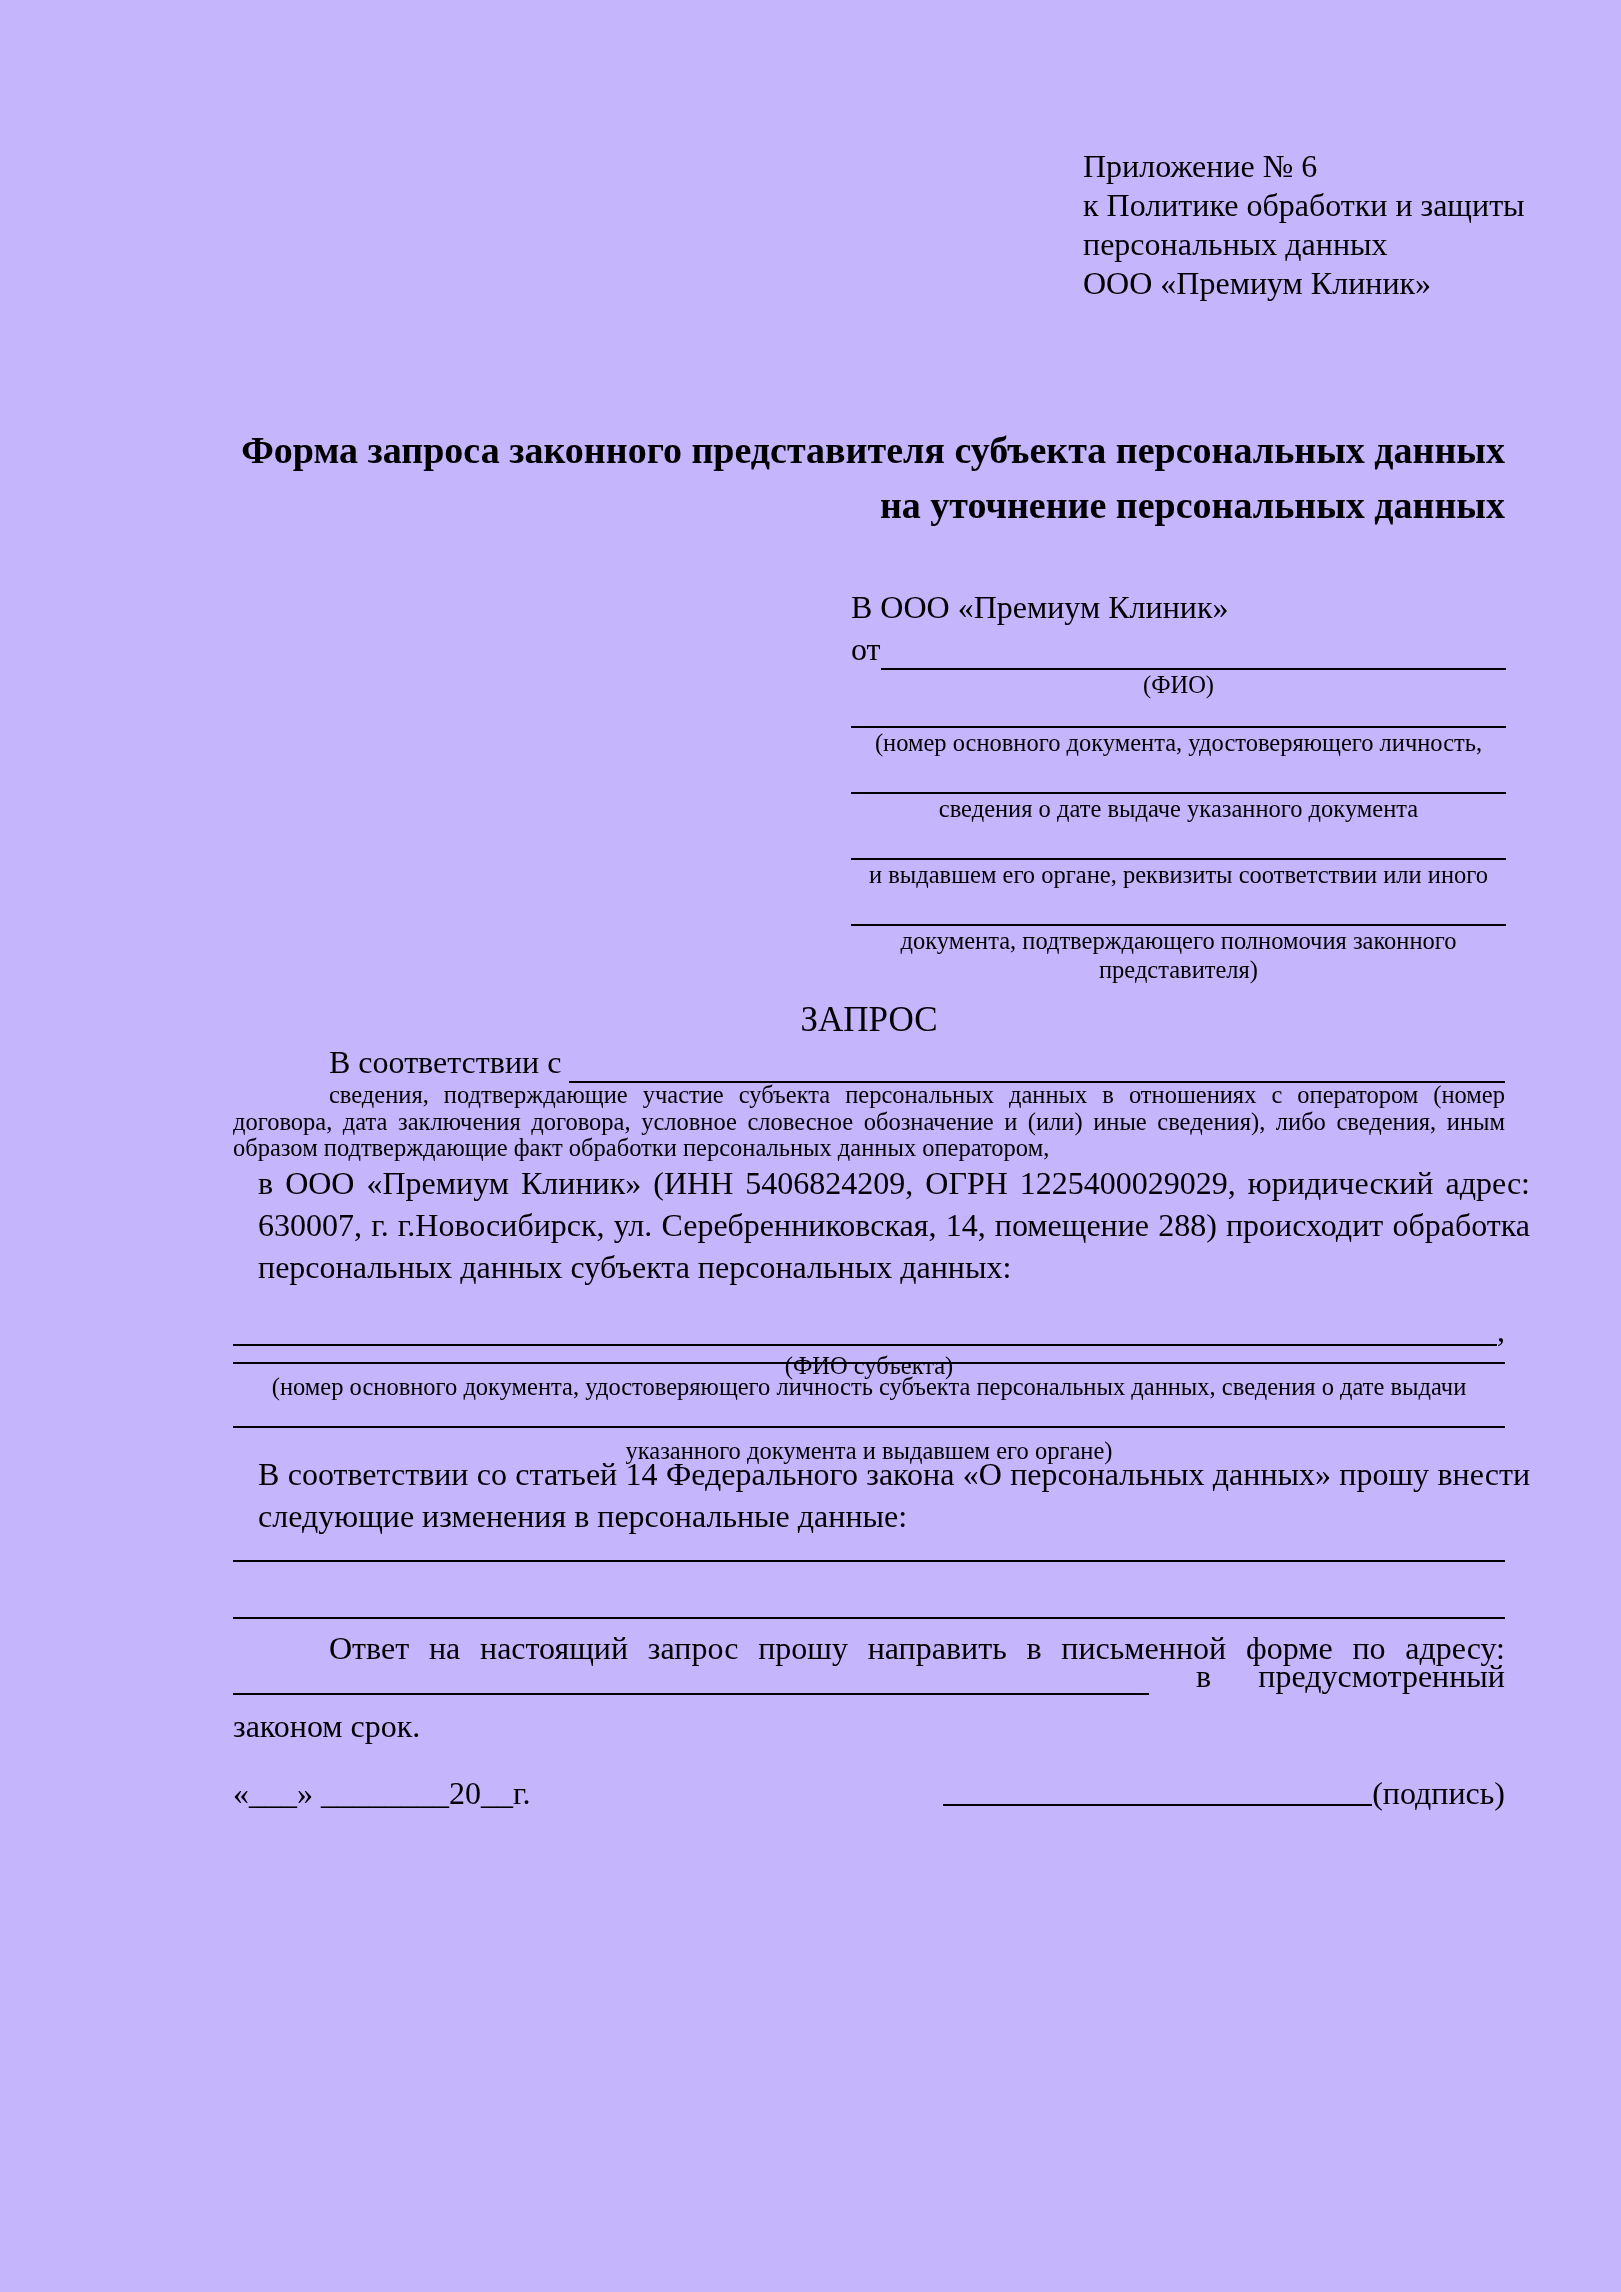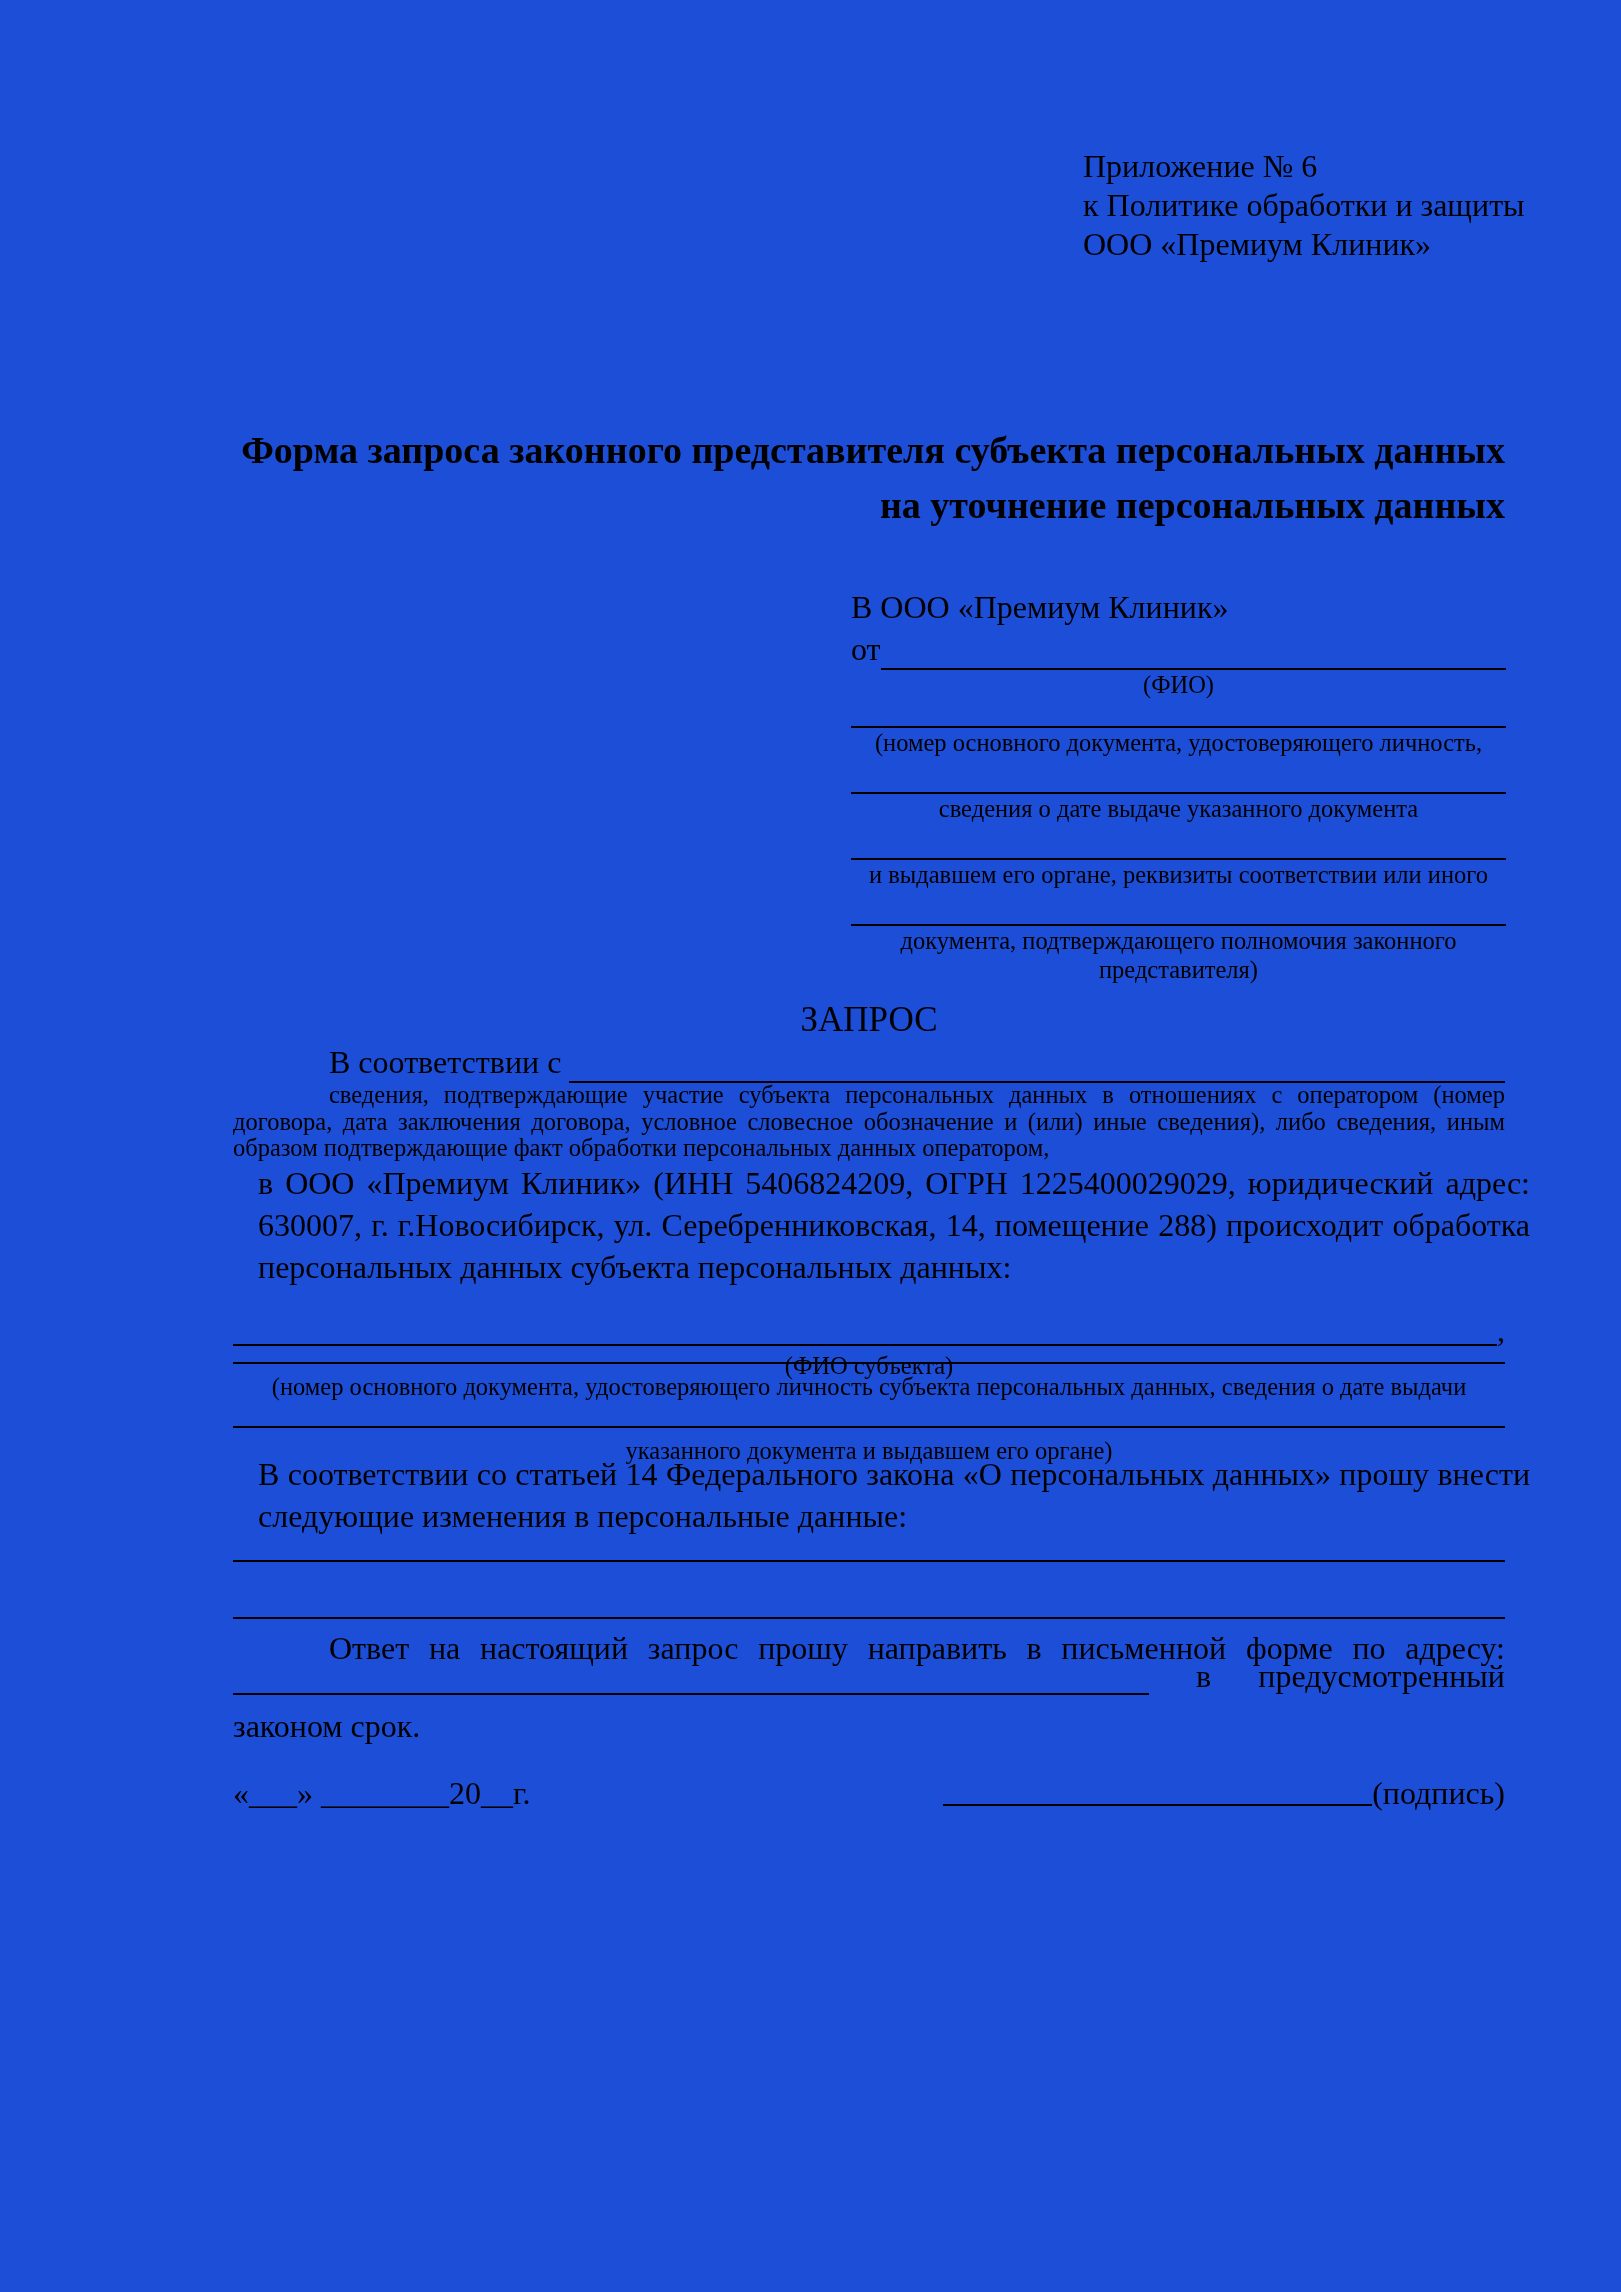--- a/index.html
+++ b/index.html
@@ -1,20 +1,20 @@
 <!DOCTYPE html>
 <html><head>
 <meta charset="utf-8">
 <style>
   html,body{margin:0;padding:0;background:#e8e8e8;}
   .page{
     position:relative;
     width:1621px;height:2293px;
     margin:0 auto;
-    background:#1d4ed8;
+    background:#c4b5fd;
     color:#000;
     font-family:"Liberation Serif","DejaVu Serif",serif;
     overflow:hidden;
   }
   .abs{position:absolute;}
   .col{left:233px;width:1272px;}
   .body-text{font-size:32px;line-height:42px;}
   .justify{text-align:justify;margin-left:25px;}
   .topline{border-top:2.9px solid #000;}
 
@@ -62,20 +62,21 @@
   .sig-line{width:429px;border-bottom:2.9px solid #000;margin-bottom:7.8px;}
 </style>
 </head>
 <body>
 
 <div class="page">
 
   <div class="abs annex">
     <div>Приложение № 6</div>
     <div>к Политике обработки и защиты</div>
+    <div>персональных данных</div>
     <div>ООО «Премиум Клиник»</div>
   </div>
 
   <div class="abs col title">
     <div>Форма запроса законного представителя субъекта персональных данных</div>
     <div>на уточнение персональных данных</div>
   </div>
 
   <div class="abs addressee">
     <div>В ООО «Премиум Клиник»</div>

